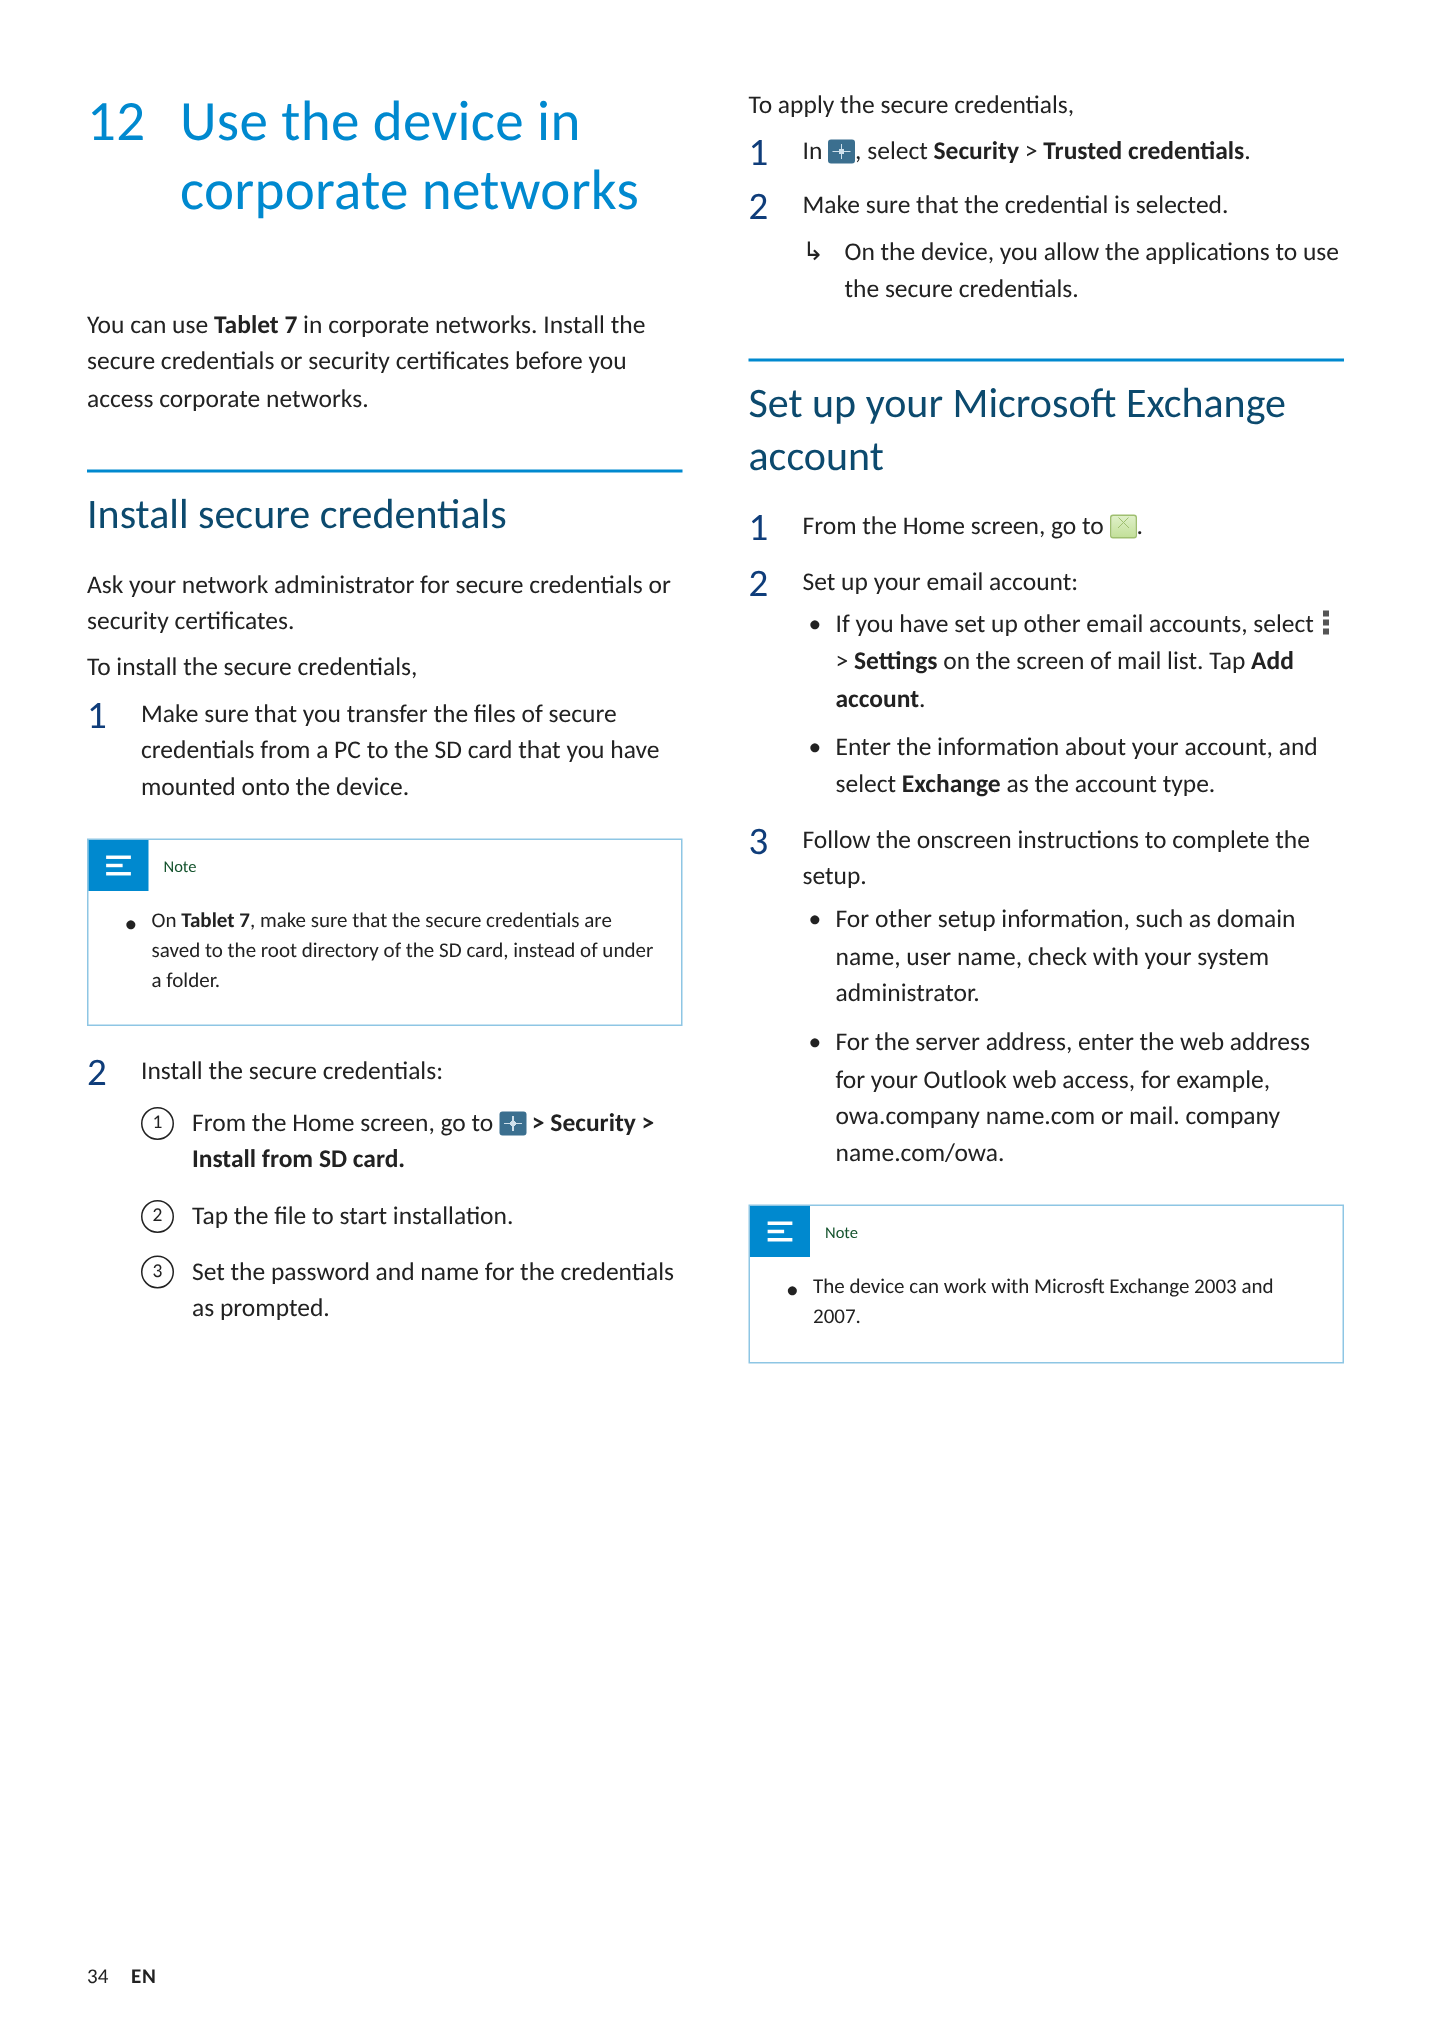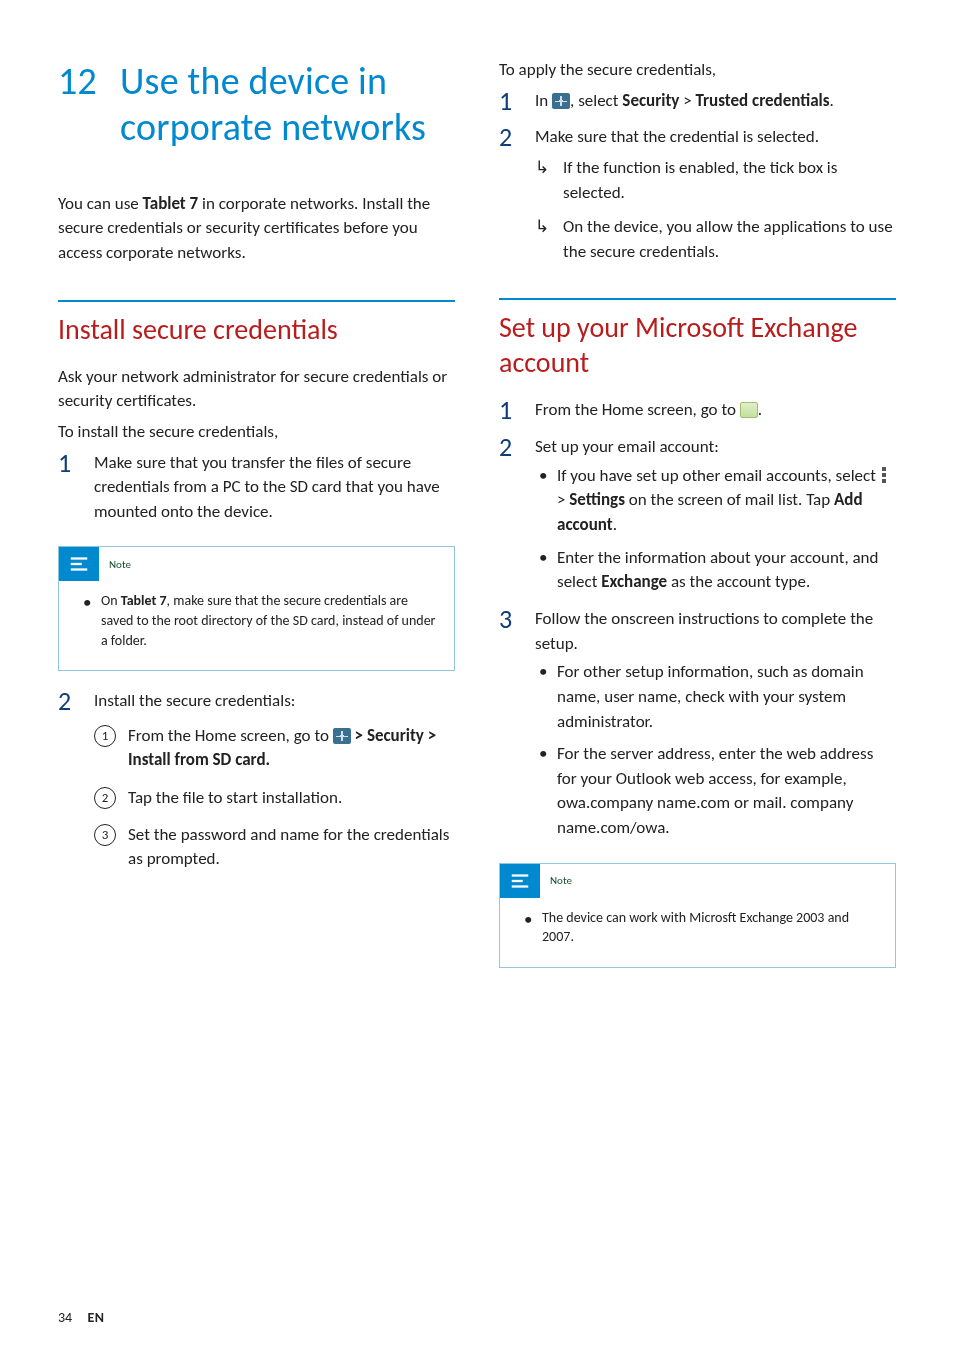--- a/index.html
+++ b/index.html
@@ -1,25 +1,25 @@
 <!DOCTYPE html>
 <html><head>
 <meta charset="utf-8">
 <style>
   * { box-sizing: border-box; margin: 0; padding: 0; }
   html, body { width: 954px; height: 1350px; background: #fff; font-family: "Gill Sans", "Gill Sans MT", "Trebuchet MS", Calibri, sans-serif; color: #222; }
   .page { width: 954px; height: 1350px; padding: 58px 58px 40px 58px; position: relative; }
   .cols { display: flex; gap: 44px; }
   .col { flex: 1 1 0; min-width: 0; }
 
-  .chapter-title { color: #0089cf; font-weight: 300; font-size: 38px; line-height: 1.22; letter-spacing: 0.2px; margin-bottom: 41px; display: flex; align-items: flex-start; }
+  .chapter-title { color: #0089cf; font-weight: 300; font-size: 38px; line-height: 1.22; letter-spacing: 0.2px; margin-bottom: 54px; display: flex; align-items: flex-start; }
   .chapter-num { display: inline-block; width: 62px; flex: 0 0 62px; }
   .chapter-text { display: inline-block; }
 
-  .section-title { color: #b91c1c; font-weight: 300; font-size: 28px; line-height: 1.25; border-top: 2px solid #0089cf; padding-top: 10px; margin-top: 34px; margin-bottom: 18px; }
+  .section-title { color: #0c4a6e; font-weight: 300; font-size: 28px; line-height: 1.25; border-top: 2px solid #0089cf; padding-top: 10px; margin-top: 34px; margin-bottom: 18px; }
 
   p.body { font-size: 17px; line-height: 1.45; font-weight: 300; margin-bottom: 6px; }
   .bold { font-weight: 600; }
 
   ol.numlist { list-style: none; counter-reset: bignum; margin: 6px 0 10px 0; }
   ol.numlist > li { counter-increment: bignum; position: relative; padding-left: 36px; margin-bottom: 12px; font-size: 17px; line-height: 1.45; font-weight: 300; }
   ol.numlist > li::before { content: counter(bignum); position: absolute; left: 0; top: -6px; font-size: 26px; font-weight: 400; color: #0f3d7a; }
 
   ul.arrowlist { list-style: none; margin: 6px 0 6px 0; }
   ul.arrowlist > li { position: relative; padding-left: 28px; margin-bottom: 10px; font-size: 17px; line-height: 1.45; font-weight: 300; }
@@ -133,21 +133,20 @@
 
       <p class="body bold">To apply the secure credentials,</p>
 
       <ol class="numlist">
         <li>
           <span>In </span><span class="inline-icon icon-settings"></span><span>, select </span><span class="bold">Security</span><span> &gt; </span><span class="bold">Trusted credentials</span><span>.</span>
         </li>
         <li>
           <span>Make sure that the credential is selected.</span>
           <ul class="arrowlist">
-            <li>If the function is enabled, the tick box is selected.</li>
             <li>On the device, you allow the applications to use the secure credentials.</li>
           </ul>
         </li>
       </ol>
 
       <h2 class="section-title">Set up your Microsoft Exchange account</h2>
 
       <ol class="numlist">
         <li>
           <span>From the Home screen, go to </span><span class="inline-icon icon-mail"></span><span>.</span>

